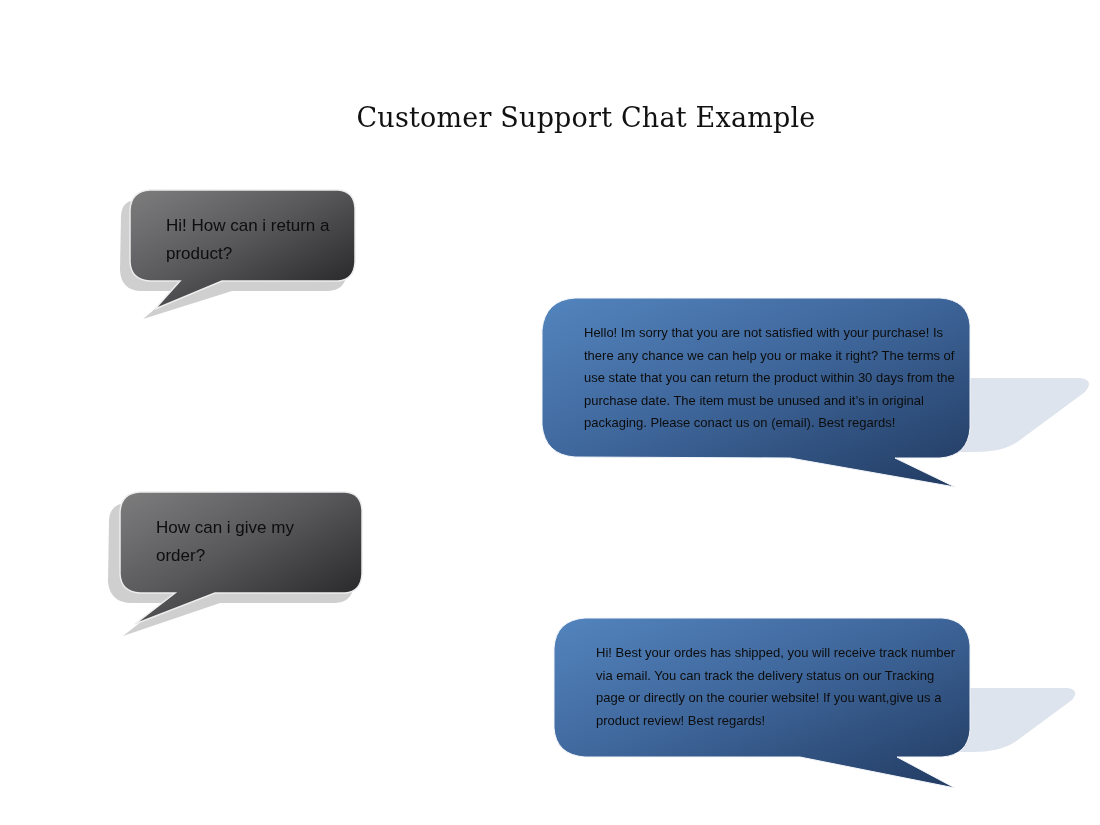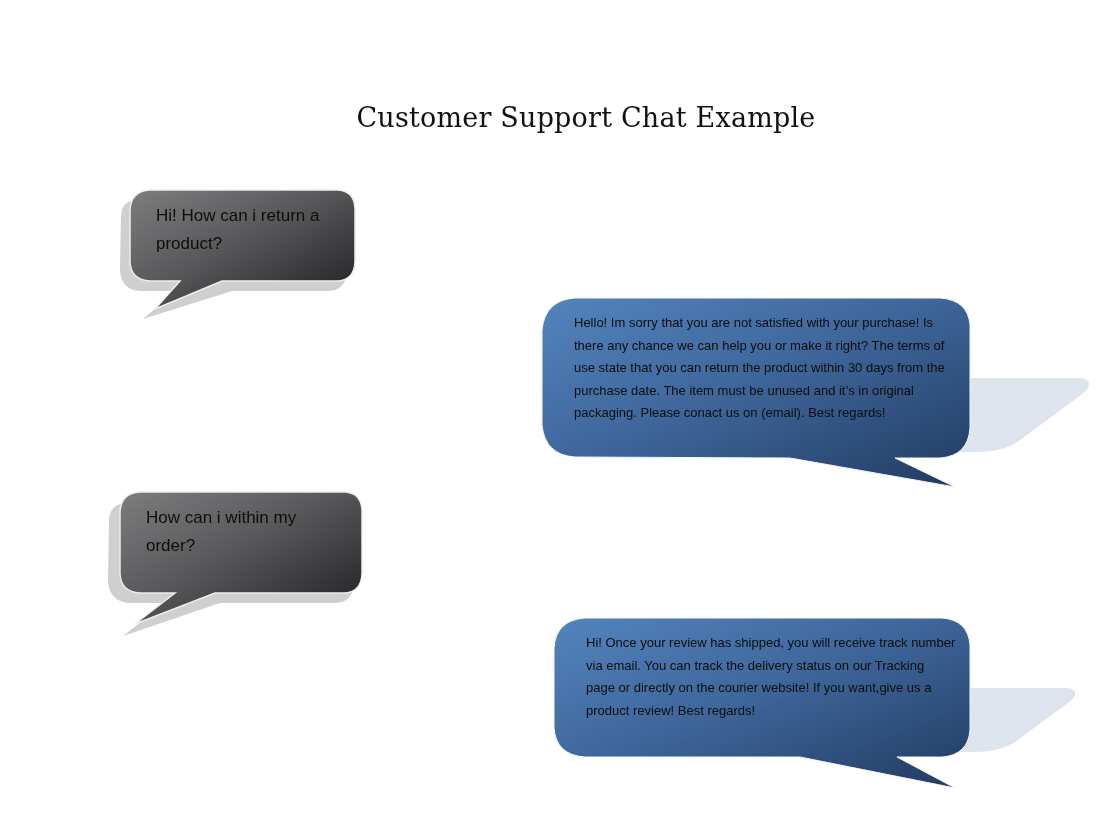--- a/index.html
+++ b/index.html
@@ -30,21 +30,21 @@
       position: absolute;
       left: 0;
       top: 0;
       width: 1100px;
       height: 825px;
     }
     .bubble-text {
       position: absolute;
       font-family: "Liberation Sans", "DejaVu Sans", sans-serif;
       color: #0d0d0d;
-      margin: 4px;
+      margin: 14px;
     }
     .customer-text {
       font-size: 17px;
       line-height: 28px;
     }
     .agent-text {
       font-size: 13px;
       line-height: 22.6px;
     }
   </style>
@@ -85,15 +85,15 @@
   <g>
     <path d="M945,688 L1068,688 Q1080,690 1072,700 L1015,742 Q1000,752 972,752 L920,752 L920,688 Z" fill="#dde4ee"></path>
     <path d="M585,618 Q556,620 554,648 L554,728 Q556,755 585,757 L800,757 L955,788 L897,757 L942,757 Q968,755 970,730 L970,645 Q968,620 942,618 Z" fill="url(#gradBlue)" stroke="#f2f5fa" stroke-width="1"></path>
   </g>
 </svg>
 
 <p class="bubble-text customer-text" style="left:152px; top:198px; width:190px;">Hi! How can i return a product?</p>
 
 <p class="bubble-text agent-text" style="left:570px; top:308px; width:375px;">Hello! Im sorry that you are not satisfied with your purchase! Is there any chance we can help you or make it right? The terms of use state that you can return the product within 30 days from the purchase date. The item must be unused and it’s in original packaging. Please conact us on (email). Best regards!</p>
 
-<p class="bubble-text customer-text" style="left:142px; top:500px; width:175px;">How can i within my order?</p>
+<p class="bubble-text customer-text" style="left:142px; top:500px; width:175px;">How can i give my order?</p>
 
-<p class="bubble-text agent-text" style="left:582px; top:628px; width:370px;">Hi! Once your review has shipped, you will receive track number via email. You can track the delivery status on our Tracking page or directly on the courier website! If you want,give us a product review! Best regards!</p>
+<p class="bubble-text agent-text" style="left:582px; top:628px; width:370px;">Hi! Best your ordes has shipped, you will receive track number via email. You can track the delivery status on our Tracking page or directly on the courier website! If you want,give us a product review! Best regards!</p>
 
 </body></html>

